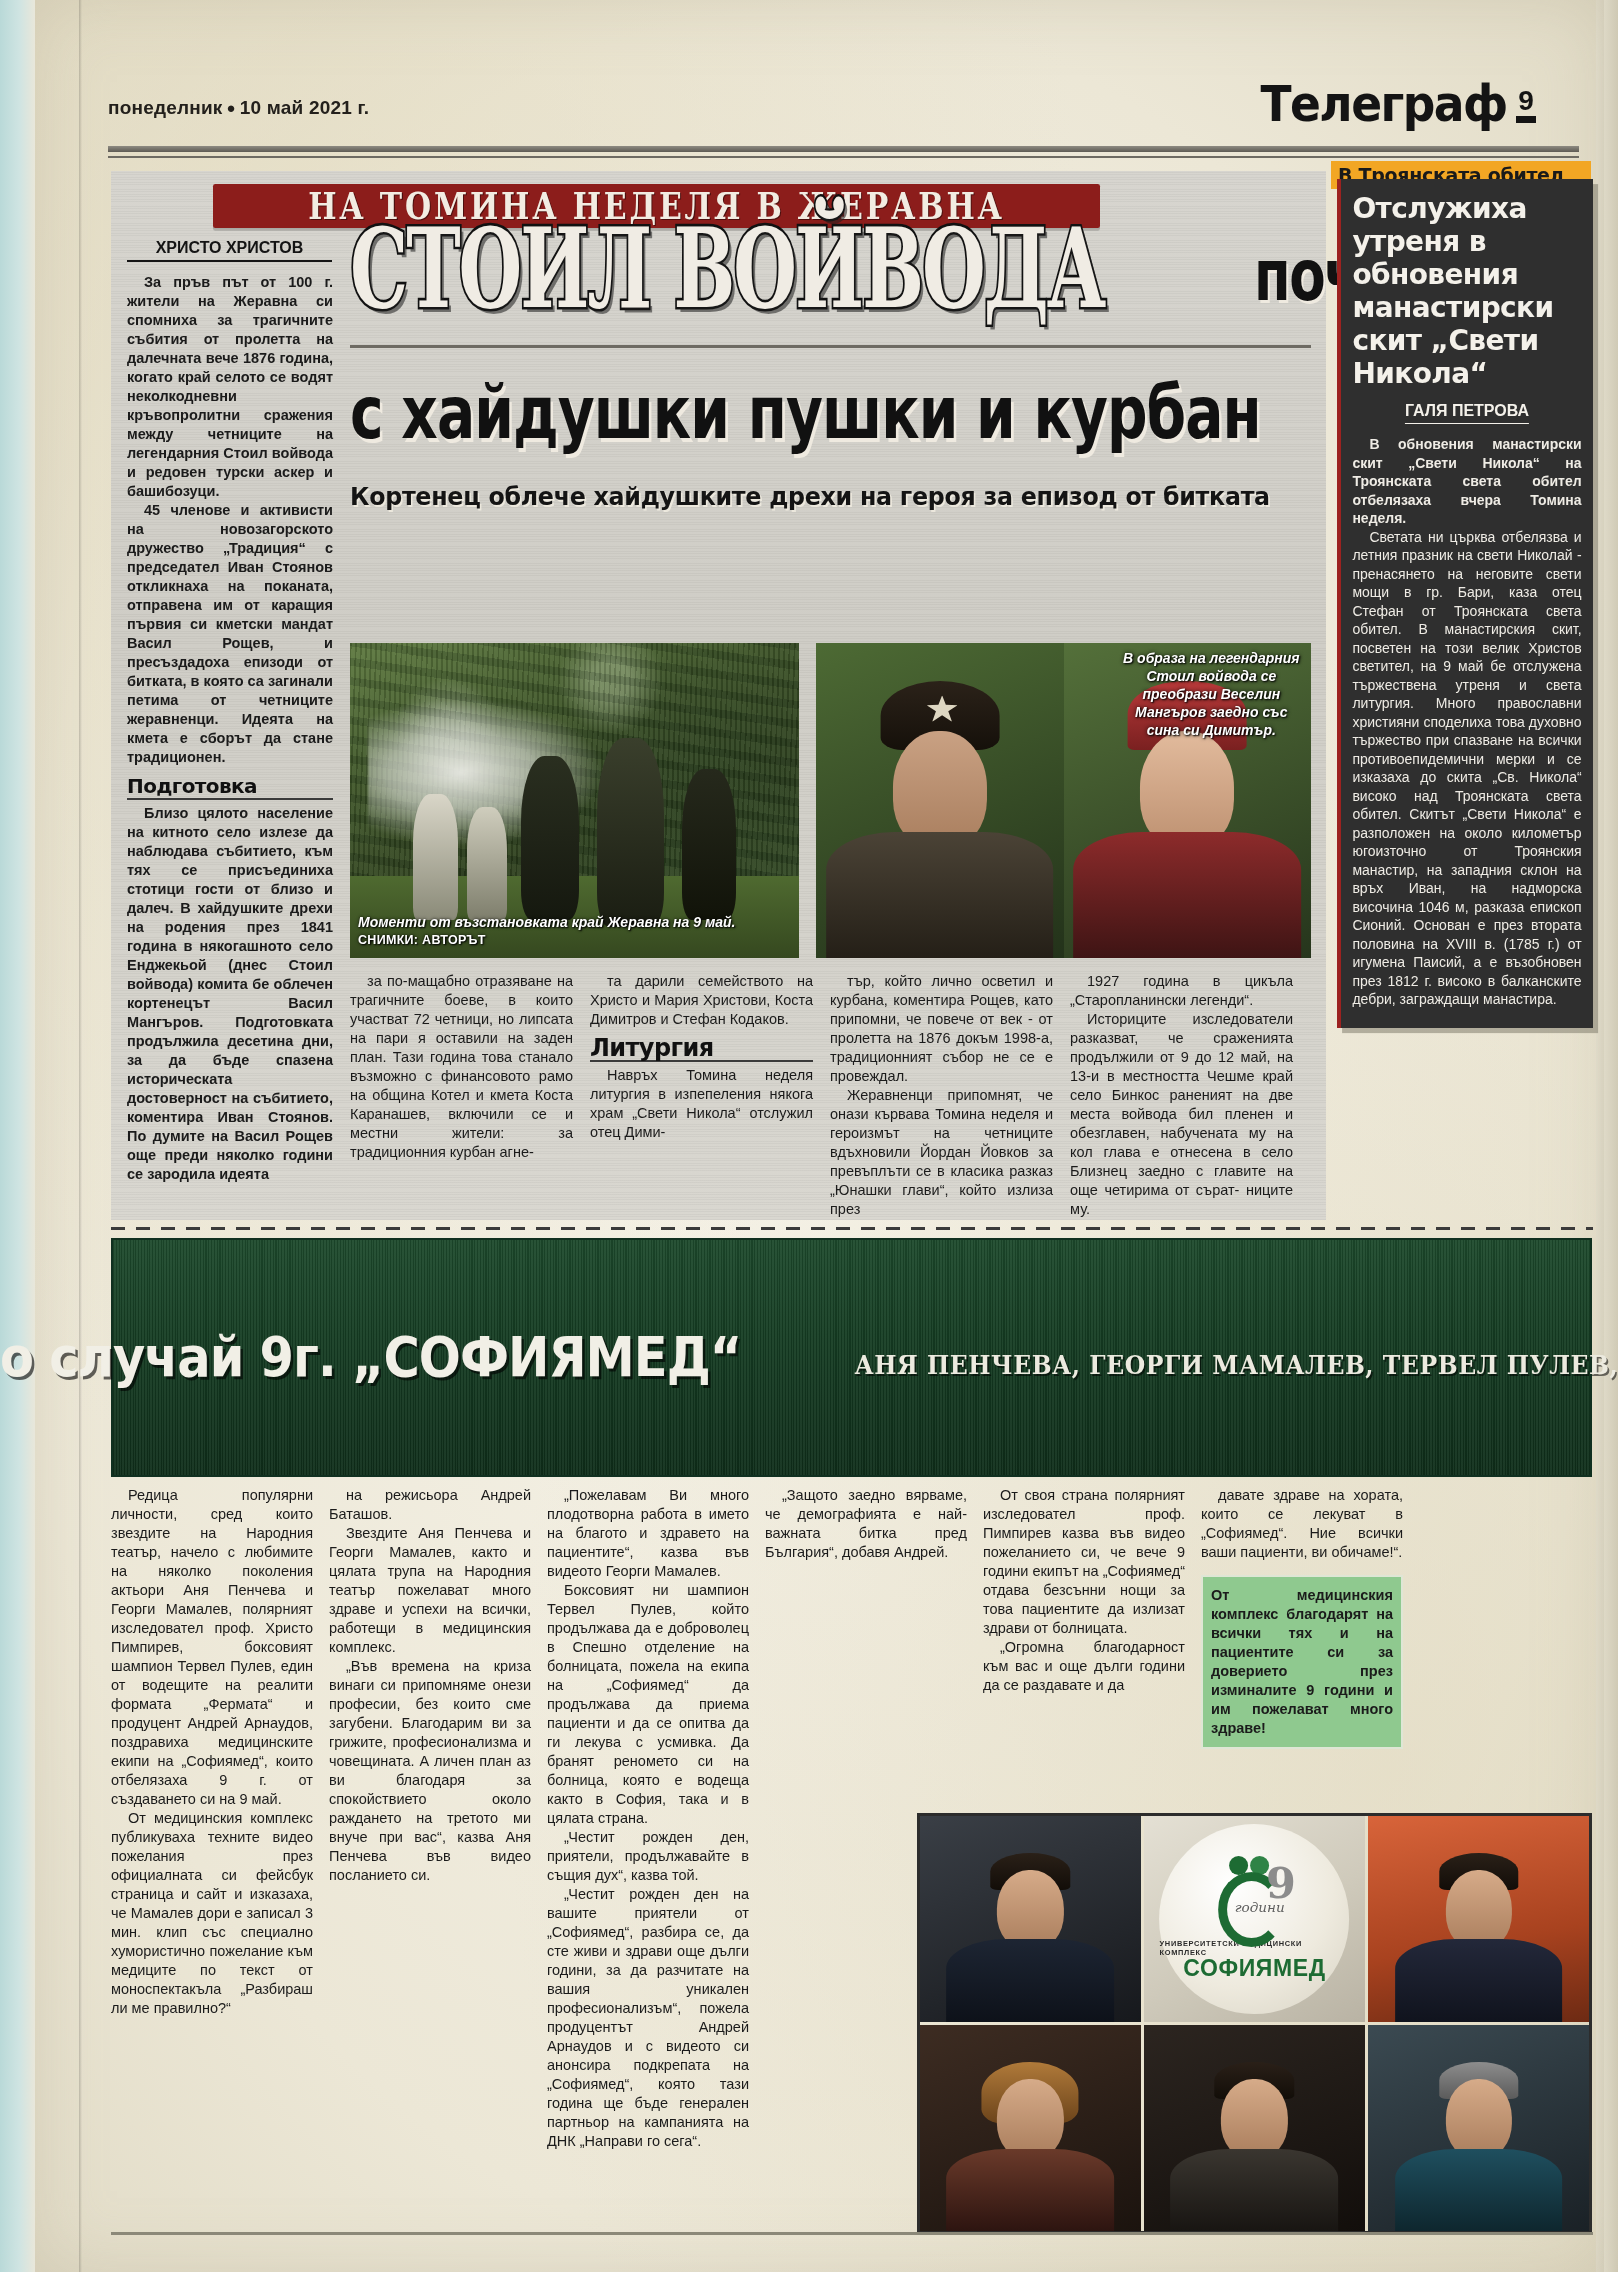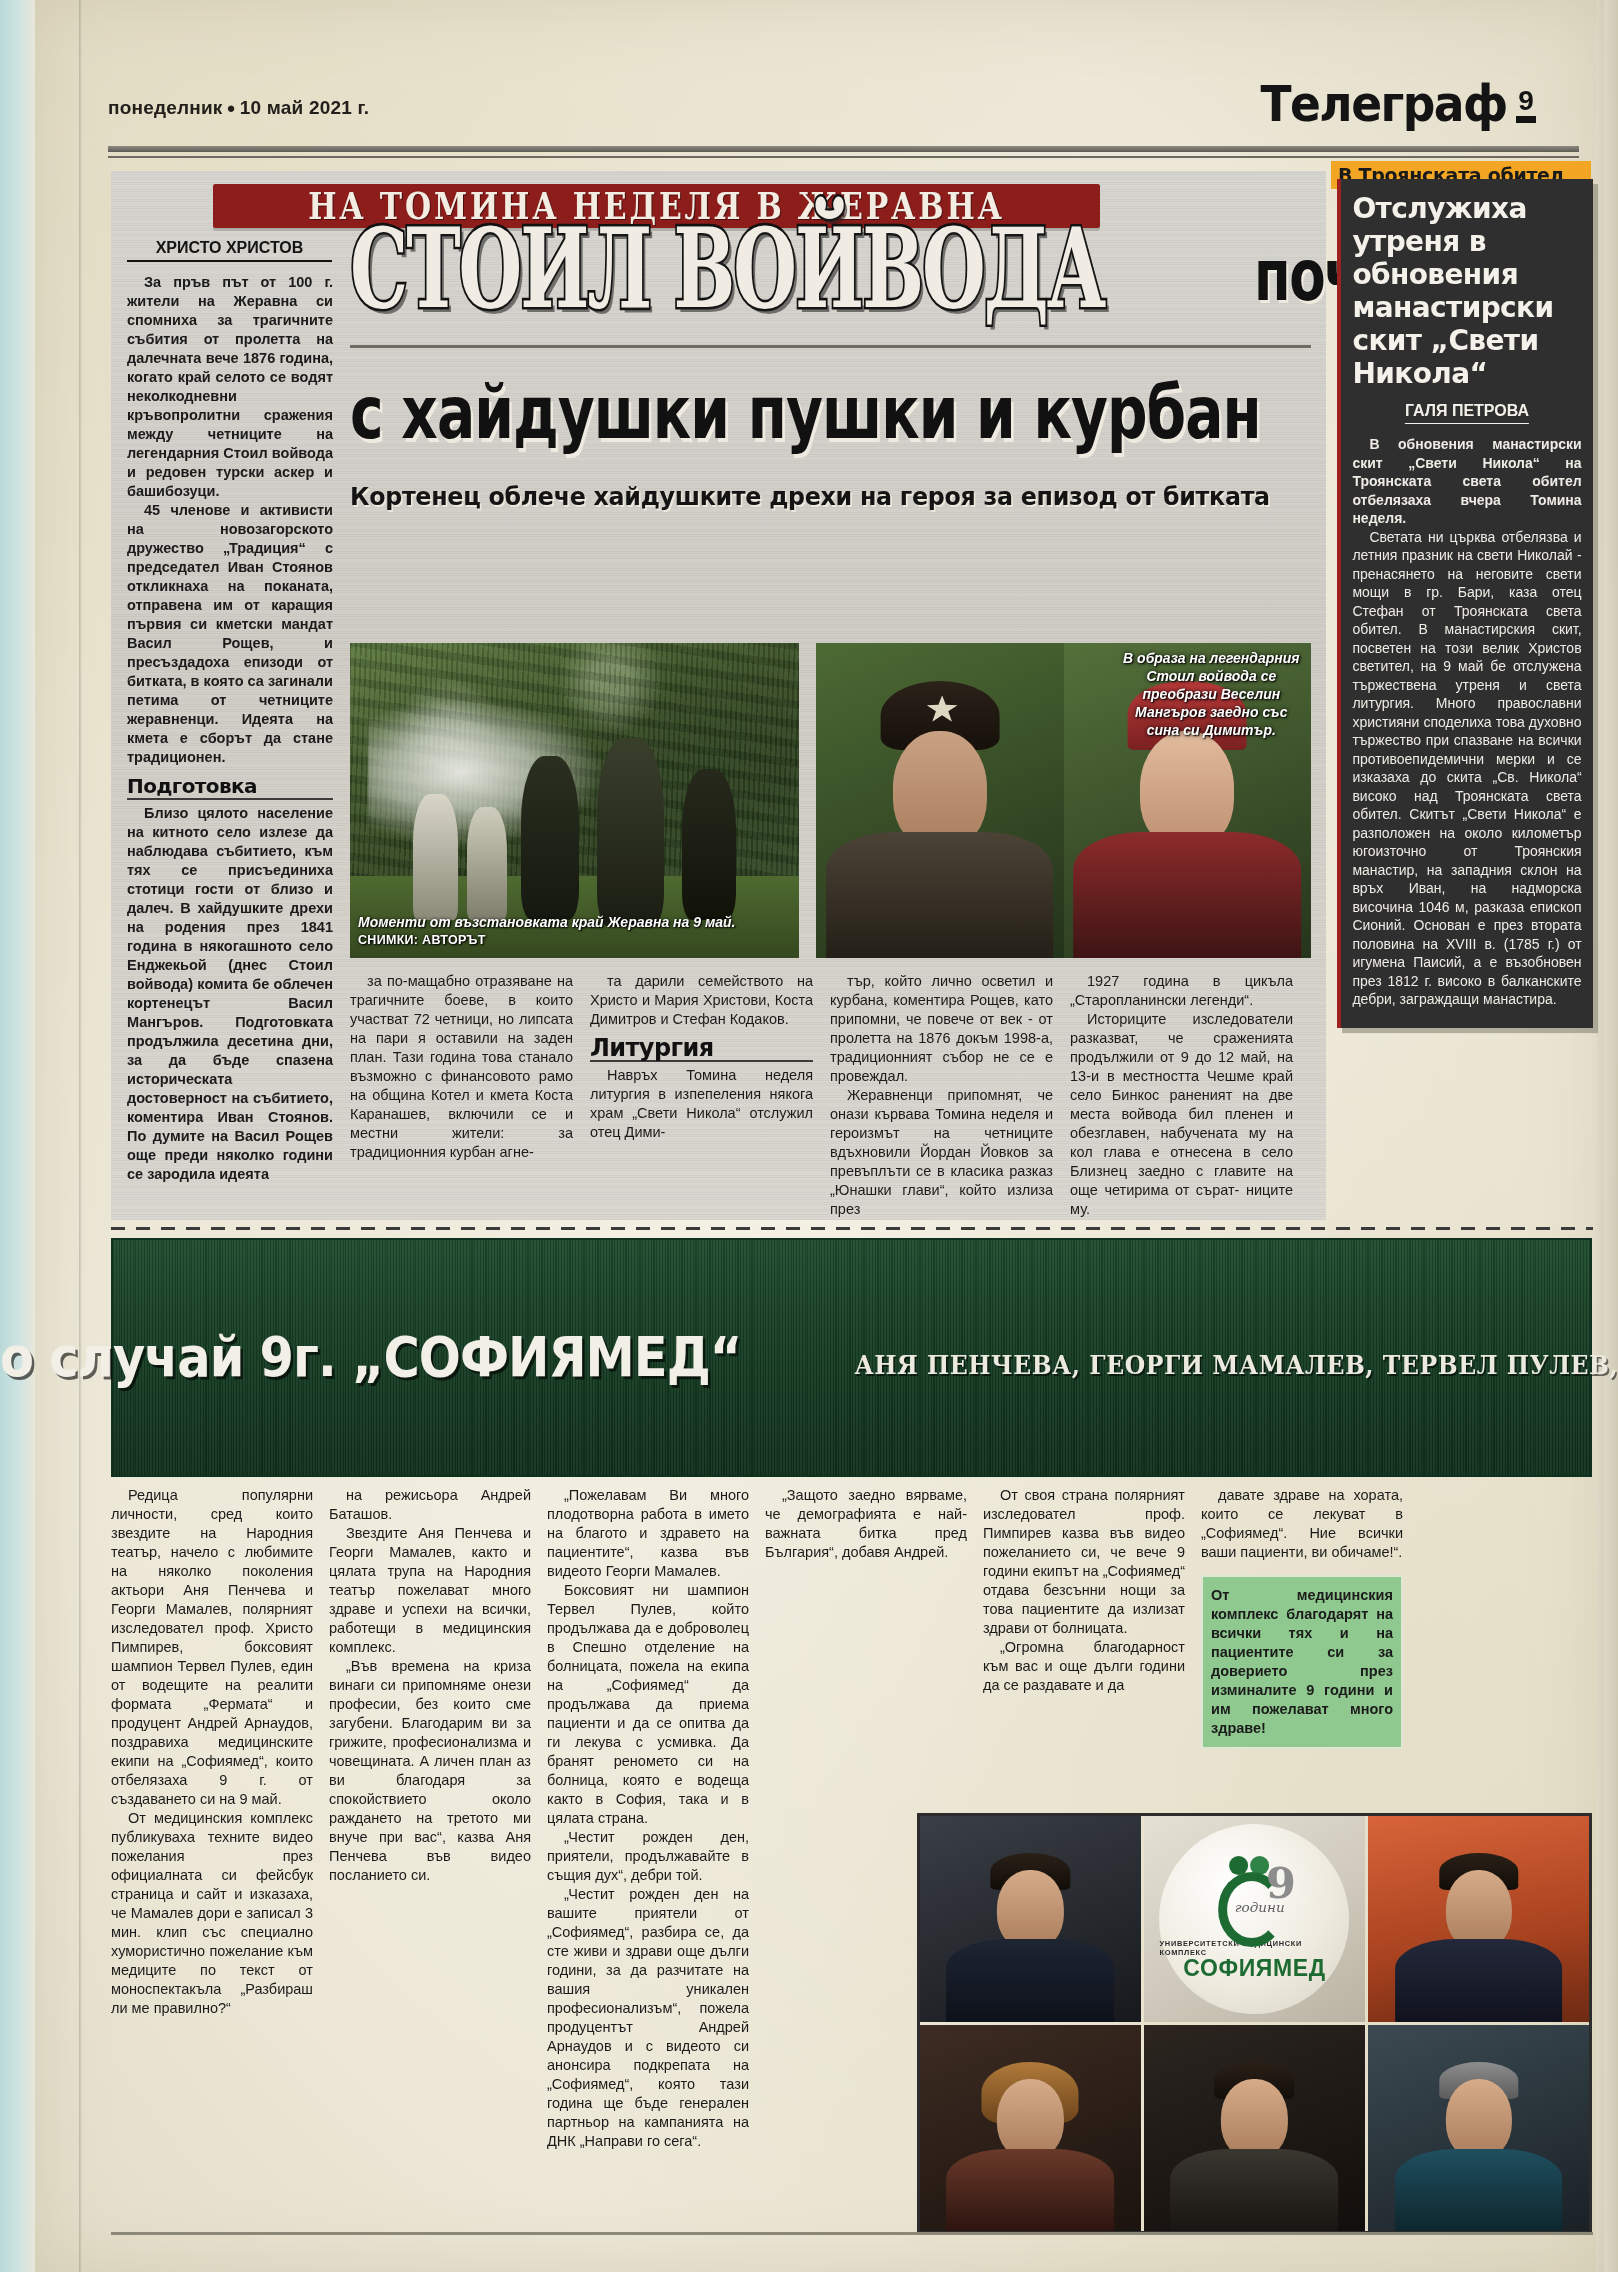--- a/index.html
+++ b/index.html
@@ -503,21 +503,21 @@
         <p>От медицинския комплекс публикуваха техните видео пожелания през официалната си фейсбук страница и сайт и изказаха, че Мамалев дори е записал 3 мин. клип със специално хумористично пожелание към медиците по текст от моноспектакъла „Разбираш ли ме правилно?“</p>
       </div>
       <div class="b-col">
         <p>на режисьора Андрей Баташов.</p>
         <p>Звездите Аня Пенчева и Георги Мамалев, както и цялата трупа на Народния театър пожелават много здраве и успехи на всички, работещи в медицинския комплекс.</p>
         <p>„Във времена на криза винаги си припомняме онези професии, без които сме загубени. Благодарим ви за грижите, професионализма и човещината. А личен план аз ви благодаря за спокойствието около раждането на третото ми внуче при вас“, казва Аня Пенчева във видео посланието си.</p>
       </div>
       <div class="b-col">
         <p>„Пожелавам Ви много плодотворна работа в името на благото и здравето на пациентите“, казва във видеото Георги Мамалев.</p>
         <p>Боксовият ни шампион Тервел Пулев, който продължава да е доброволец в Спешно отделение на болницата, пожела на екипа на „Софиямед“ да продължава да приема пациенти и да се опитва да ги лекува с усмивка. Да бранят реномето си на болница, която е водеща както в София, така и в цялата страна.</p>
-        <p>„Честит рожден ден, приятели, продължавайте в същия дух“, дебри той.</p>
+        <p>„Честит рожден ден, приятели, продължавайте в същия дух“, казва той.</p>
         <p>„Честит рожден ден на вашите приятели от „Софиямед“, разбира се, да сте живи и здрави още дълги години, за да разчитате на вашия уникален професионализъм“, пожела продуцентът Андрей Арнаудов и с видеото си анонсира подкрепата на „Софиямед“, която тази година ще бъде генерален партньор на кампанията на ДНК „Направи го сега“.</p>
       </div>
       <div class="b-col">
         <p>„Защото заедно вярваме, че демографията е най-важната битка пред България“, добавя Андрей.</p>
       </div>
       <div class="b-col">
         <p>От своя страна полярният изследовател проф. Пимпирев казва във видео пожеланието си, че вече 9 години екипът на „Софиямед“ отдава безсънни нощи за това пациентите да излизат здрави от болницата.</p>
         <p>„Огромна благодарност към вас и още дълги години да се раздавате и да</p>
       </div>
       <div class="b-col">

